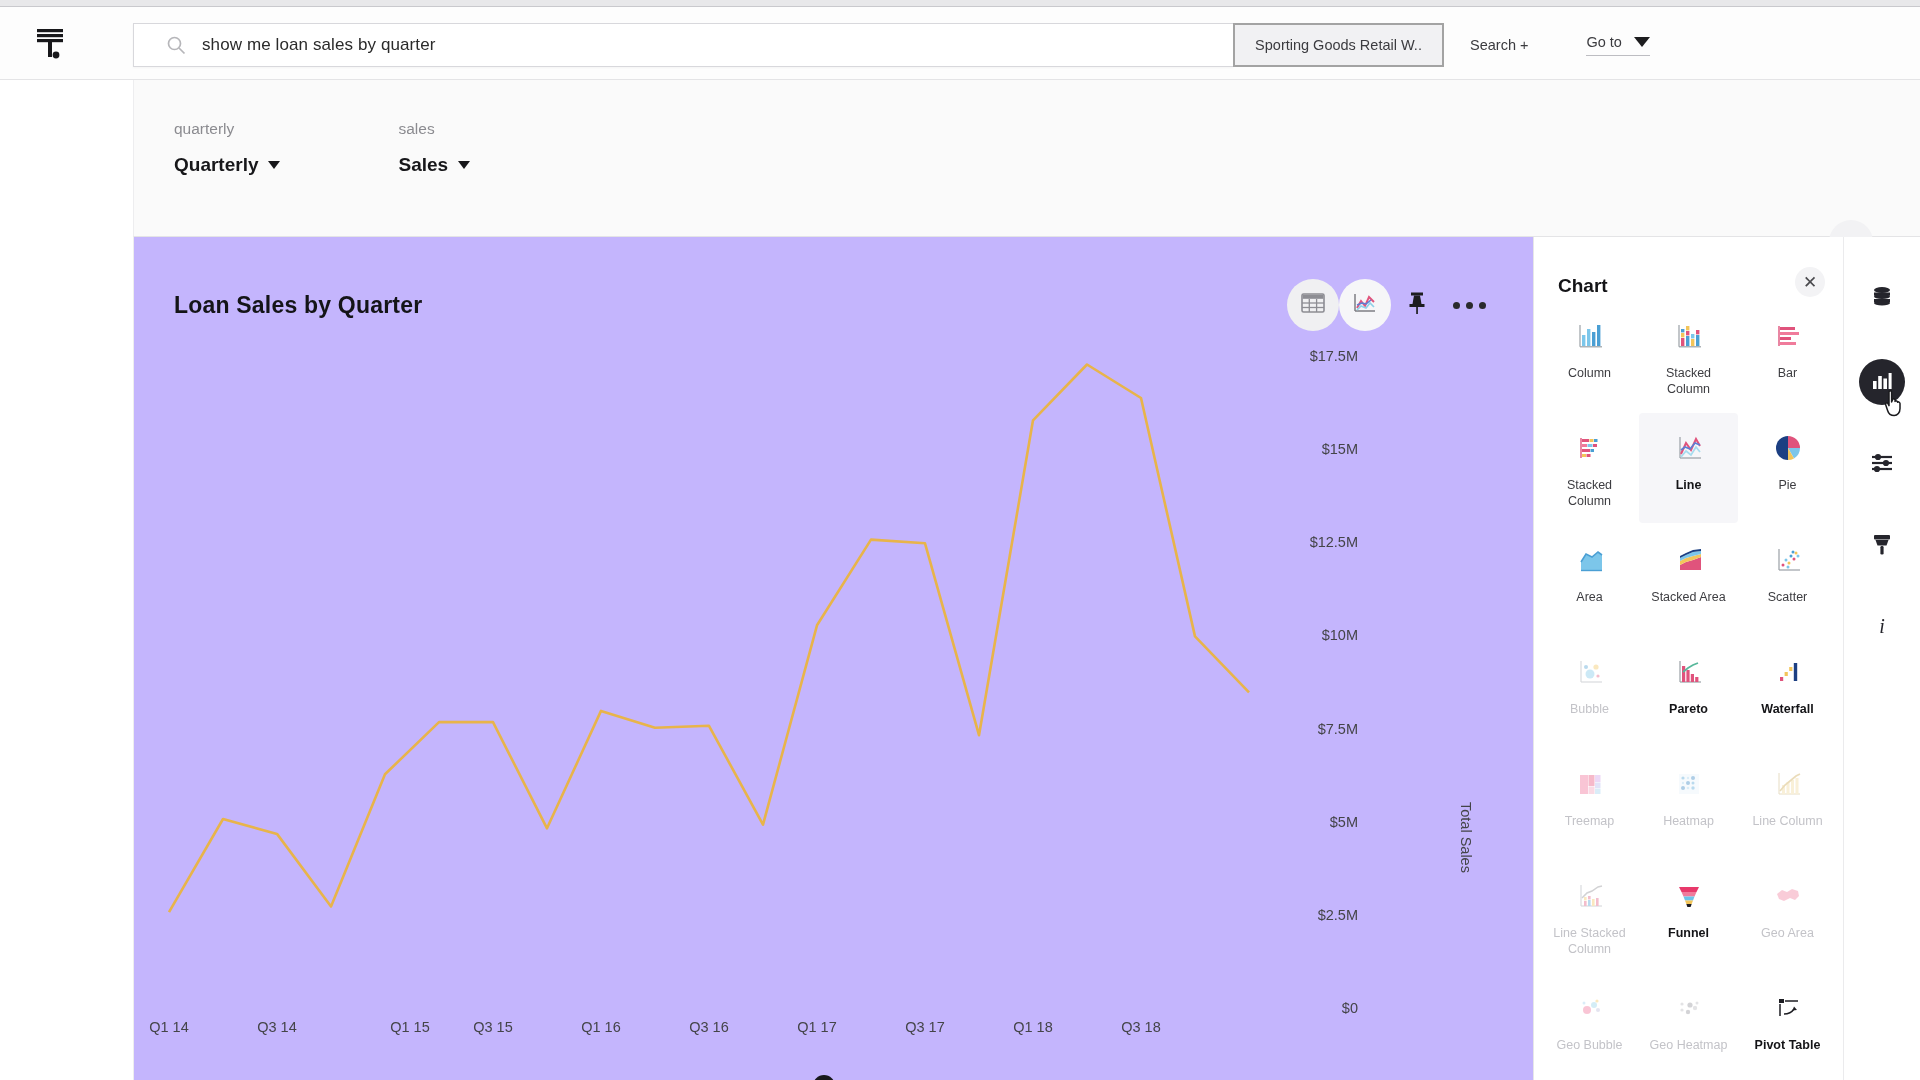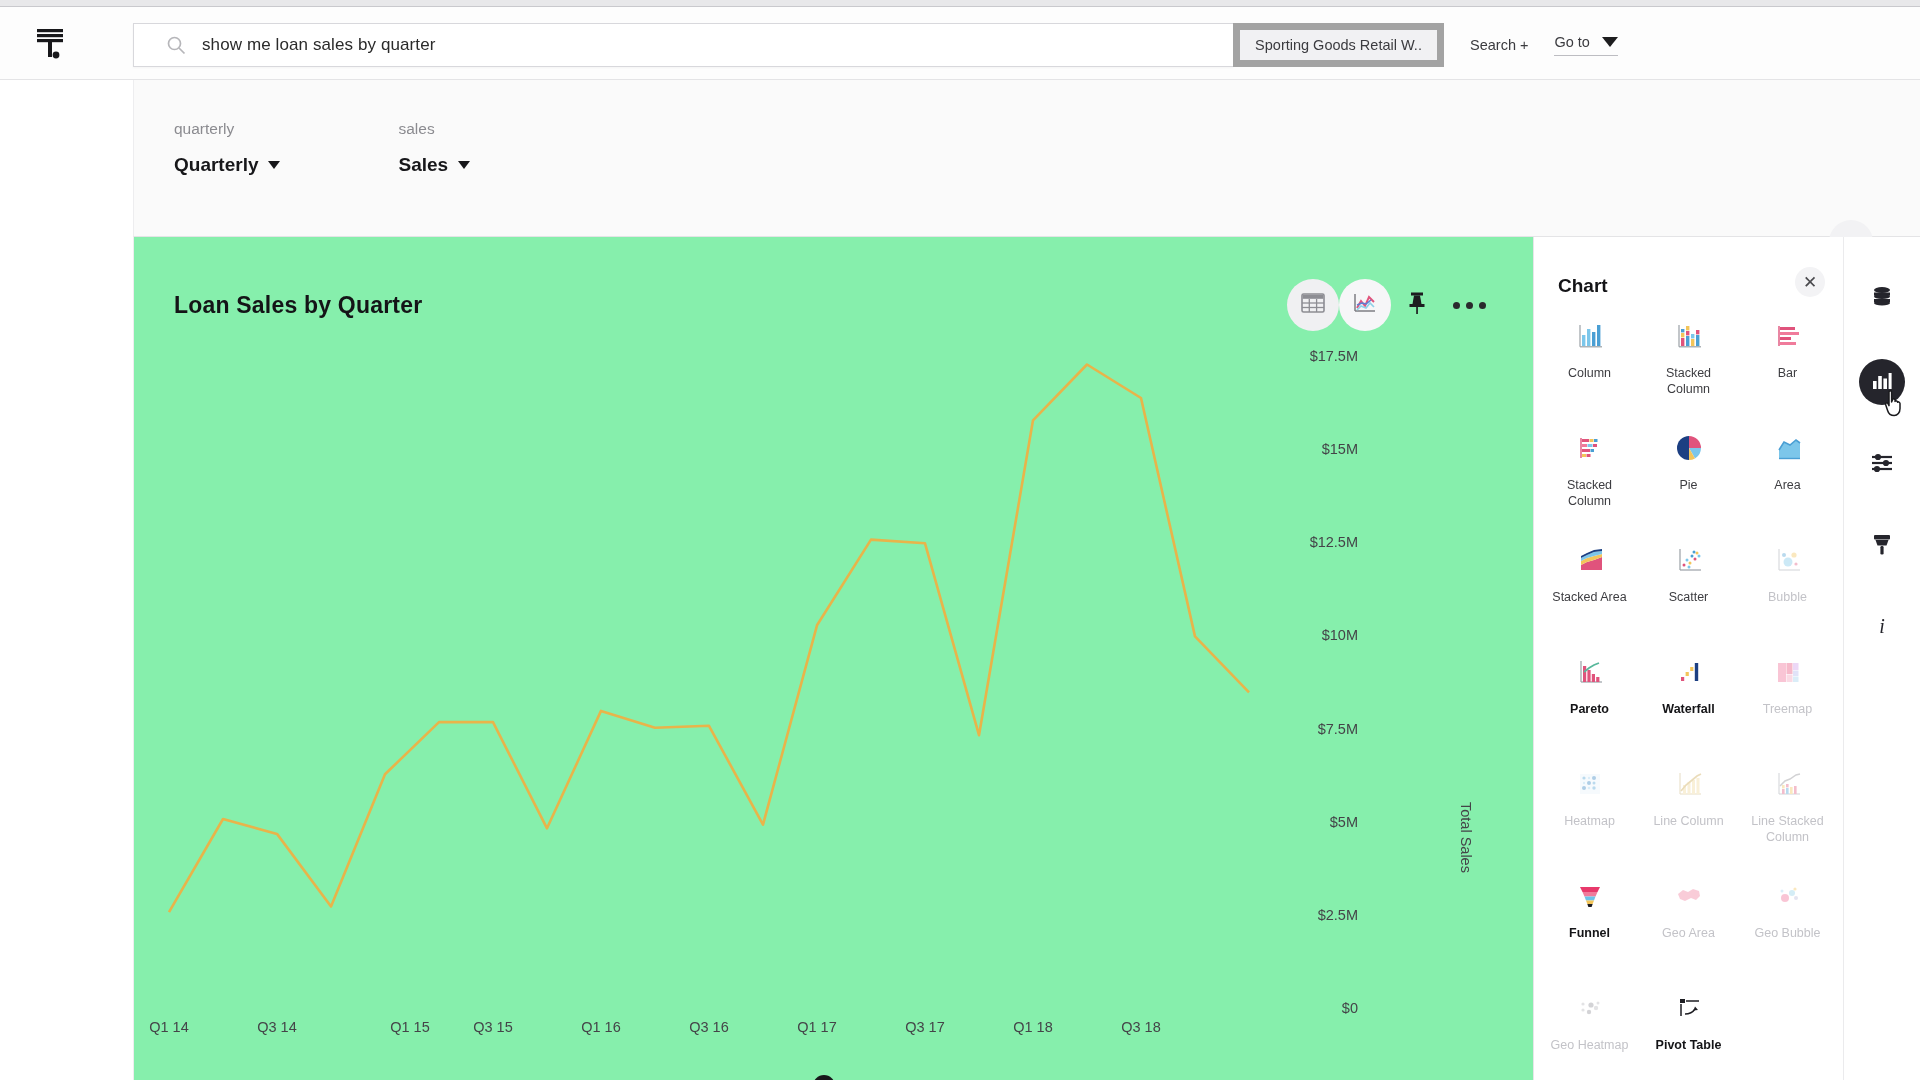--- a/index.html
+++ b/index.html
@@ -36,28 +36,28 @@
     width:1100px; height:44px;
     background:#fff; border:1px solid #d8d8dc; border-right:none;
     display:flex; align-items:center; padding-left:32px;
     box-shadow: 0 1px 2px rgba(0,0,0,0.04);
   }
   .search-icon { width:20px; height:20px; margin-right:16px; flex:none; opacity:.55; }
   .search-text { font-size:17px; color:#2b2b2b; letter-spacing:.1px; }
 
   .worksheet-chip {
     position:absolute; left:1233px; top:16px; width:211px; height:44px;
-    background:#f1f1f3; border:7px solid #a3a3a3;
+    background:#f1f1f3; border:2px solid #a3a3a3;
     display:flex; align-items:center; justify-content:center;
     font-size:14.5px; color:#3b3b3f; overflow:hidden; white-space:nowrap;
   }
 
   .hdr-right {
     position:absolute; left:1470px; top:16px; height:44px;
-    display:flex; align-items:center; gap:26px;
+    display:flex; align-items:center; gap:58px;
   }
   .hdr-link { font-size:14.5px; color:#3b3b3f; cursor:pointer; }
   .goto {
     display:flex; align-items:center; gap:12px;
     border-bottom:1.5px solid #bdbdc2; padding-bottom:5px;
   }
   .goto-label { font-size:14.5px; color:#3b3b3f; }
   .caret-dn {
     width:0;height:0;border-left:8px solid transparent;border-right:8px solid transparent;
     border-top:10px solid #1d1d1f;
@@ -79,21 +79,21 @@
   .tcaret { width:0;height:0;border-left:6px solid transparent;border-right:6px solid transparent;border-top:8px solid #17171a; }
   .collapse-btn {
     position:absolute; right:47px; top:140px; width:44px; height:44px;
     border-radius:50%; background:#f2f2f4; display:flex; align-items:center; justify-content:center;
   }
   .chev-up { width:18px; height:18px; }
 
   
   .chart-card {
     position:absolute; left:133px; top:237px; width:1400px; height:843px;
-    background:#86efac; border-left:1px solid #ededef;
+    background:#c4b5fd; border-left:1px solid #ededef;
   }
   .chart-title {
     position:absolute; left:40px; top:55px; font-size:23px; font-weight:bold; color:#141417;
     letter-spacing:.2px;
   }
   .chart-tools {
     position:absolute; right:38px; top:42px; display:flex; align-items:center; gap:0px;
   }
   .tool-btn {
     width:52px; height:52px; border-radius:26px;
@@ -391,20 +391,32 @@
               <rect x="14.5" y="13" width="5" height="3" fill="#7cc6ea"></rect>
               <rect x="20" y="13" width="4" height="3" fill="#e0537c"></rect>
               <rect x="9" y="18" width="8" height="3" fill="#e0537c"></rect>
               <rect x="17.5" y="18" width="3.5" height="3" fill="#4a9fd4"></rect>
               <rect x="9" y="23" width="4" height="3" fill="#f3c55a"></rect>
               <rect x="13.5" y="23" width="4" height="3" fill="#e0537c"></rect>
             </svg>
           </span>
           <span class="type-lbl">Stacked Column</span>
         </div>
+        <div class="type-cell active">
+          <span class="type-ico">
+            <svg width="34" height="34" viewBox="0 0 34 34">
+              <line x1="8" y1="27" x2="29" y2="27" stroke="#9aa0a6" stroke-width="1.2"></line>
+              <line x1="8" y1="6" x2="8" y2="27" stroke="#9aa0a6" stroke-width="1.2"></line>
+              <polyline points="9,23 14,12 19,19 24,8 28,15" fill="none" stroke="#e0537c" stroke-width="2"></polyline>
+              <polyline points="9,26 14,20 19,24 24,16 28,21" fill="none" stroke="#a7dcef" stroke-width="1.8"></polyline>
+              <polyline points="9,19 13,16 18,18 23,12 28,14" fill="none" stroke="#5b7fd4" stroke-width="1.6"></polyline>
+            </svg>
+          </span>
+          <span class="type-lbl">Line</span>
+        </div>
         <div class="type-cell">
           <span class="type-ico">
             <svg width="34" height="34" viewBox="0 0 34 34">
               <path d="M17 17 L17 5 A12 12 0 0 1 29 17 Z" fill="#e0537c"></path>
               <path d="M17 17 L29 17 A12 12 0 0 1 23 27.4 Z" fill="#7cc6ea"></path>
               <path d="M17 17 L23 27.4 A12 12 0 0 1 17 29 Z" fill="#f3c55a"></path>
               <path d="M17 17 L17 29 A12 12 0 1 1 17 5 Z" fill="#1c3f82"></path>
             </svg>
           </span>
           <span class="type-lbl">Pie</span>

